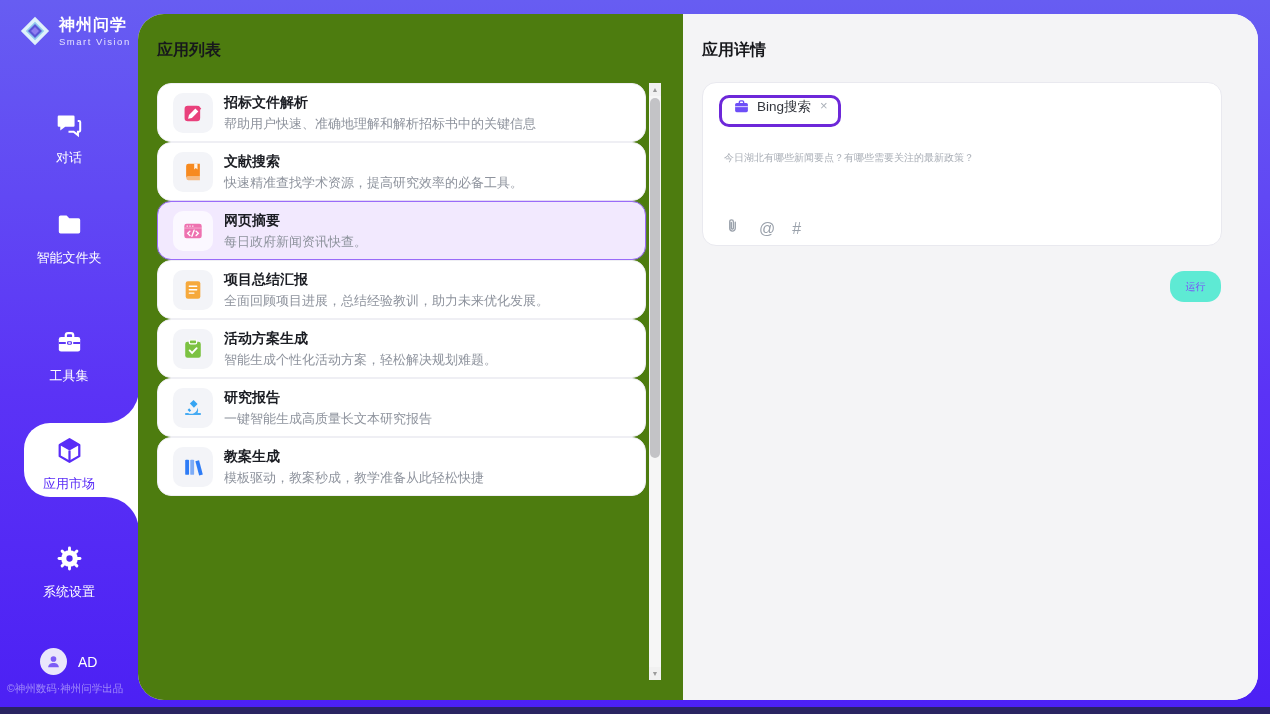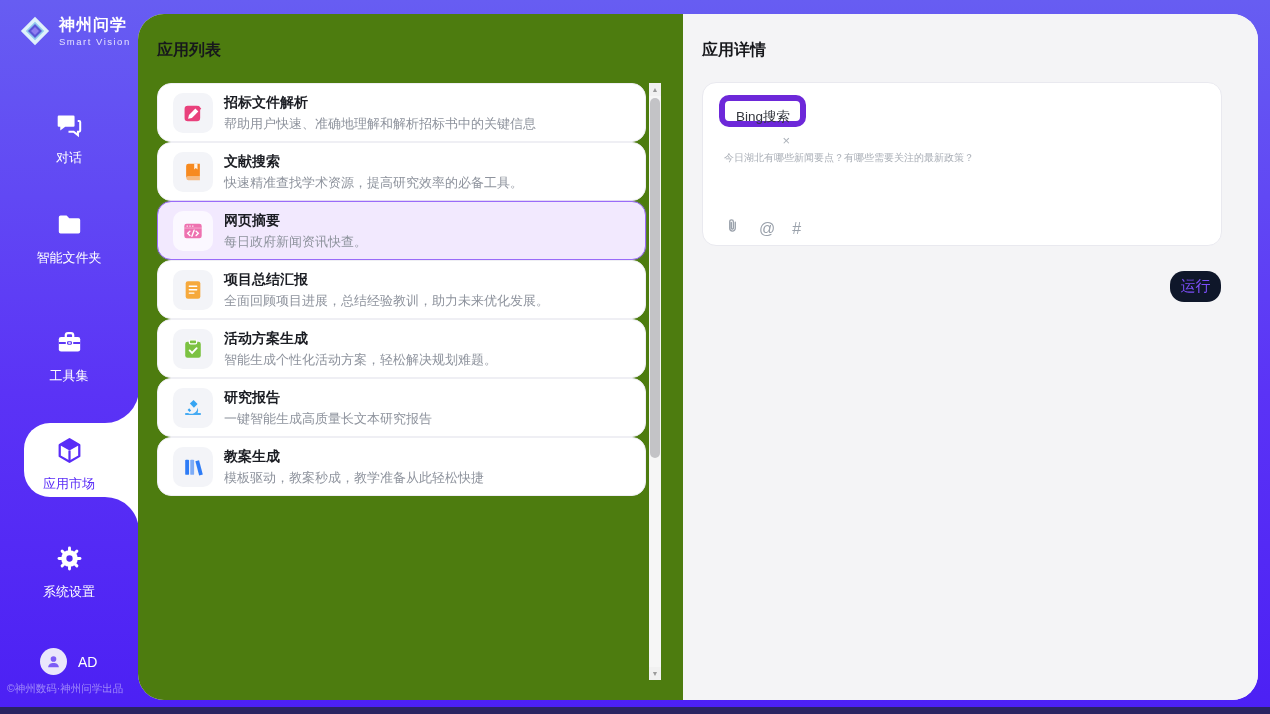--- a/index.html
+++ b/index.html
@@ -57,29 +57,29 @@
   #scrollbar { position:absolute; left:511px; top:69px; width:12px; height:597px; background:#f6f6f6; }
   .sb-arrow { position:absolute; left:0; width:12px; height:13px; color:#9b9b9b; font-size:7px;
     display:flex; align-items:center; justify-content:center; cursor:pointer; background:#f1f1f1; }
   #sb-up { top:0; } #sb-down { bottom:0; }
   #sb-thumb { position:absolute; left:1px; top:15px; width:10px; height:360px; background:#c3c3c6; border-radius:5px; cursor:pointer; }
 
   
   #detail-panel { position:absolute; left:545px; top:0; width:575px; height:686px; background:#f4f4f6; }
   #detail-card { position:absolute; left:19px; top:68px; width:520px; height:164px; background:#fff;
     border:1px solid #e9e9ef; border-radius:14px; }
-  .chip { position:absolute; left:16px; top:12px; height:32px; display:flex; align-items:flex-end; gap:7px;
-    padding:0 10px 0 11px; border:6px solid #6d28d9; border-radius:10px; background:#fff; cursor:pointer;flex-direction:column; }
+  .chip { position:absolute; left:16px; top:12px; height:32px; display:flex; align-items:flex-start; gap:7px;
+    padding:0 10px 0 11px; border:3px solid #6d28d9; border-radius:10px; background:#fff; cursor:pointer; }
   .chip-label { font-size:13.5px; color:#33363d; }
   .chip-close { font-size:13px; color:#aab0b8; cursor:pointer; margin-left:2px; }
   .query-text { position:absolute; left:21px; top:68px; width:478px; font-size:10px; color:#a9aeb6; cursor:text; }
   .input-toolbar { position:absolute; left:20px; top:134px; display:flex; align-items:center; gap:17px; color:#9aa1ab; }
   .tool-glyph { font-size:16px; cursor:pointer; }
   #run-btn { position:absolute; left:487px; top:257px; width:51px; height:31px; border:none; border-radius:14px;
-    background:#0f172a; color:#7b4ef8; font-size:15px; cursor:pointer;
+    background:#5eead4; color:#7b4ef8; font-size:10px; cursor:pointer;
     font-family:"Liberation Sans","DejaVu Sans",sans-serif; }
 </style>
 </head>
 <body>
 
 <div id="bg" class="pbg"></div>
 
 <div id="sidebar">
   <div class="logo">
     <svg width="34" height="34" viewBox="0 0 34 34">

